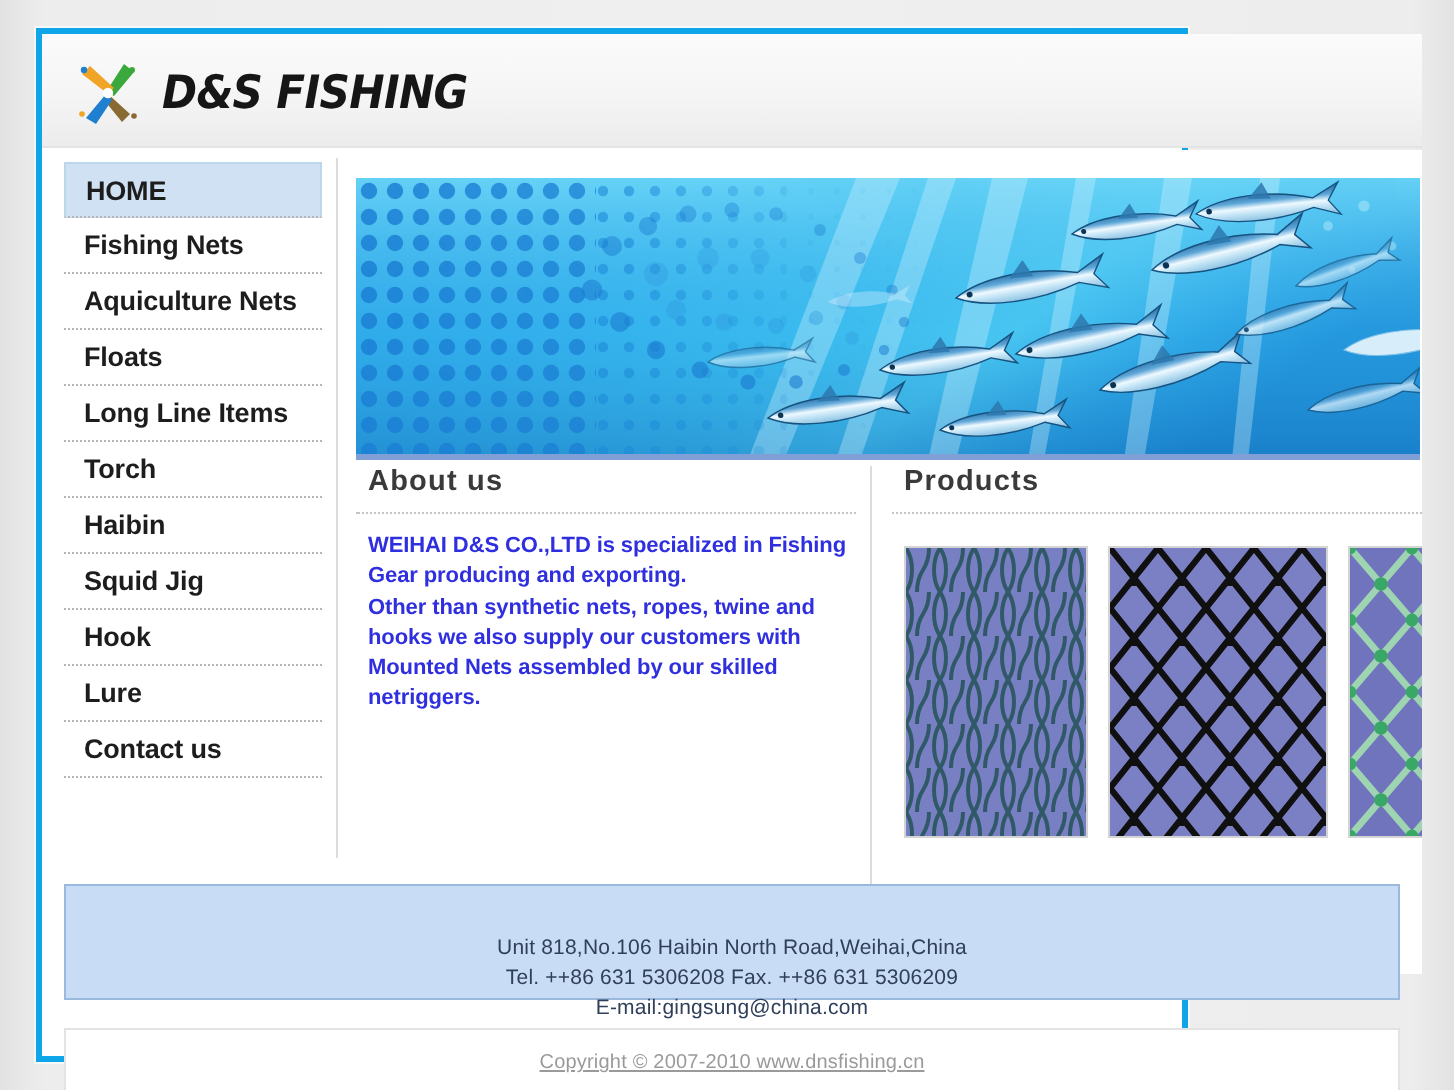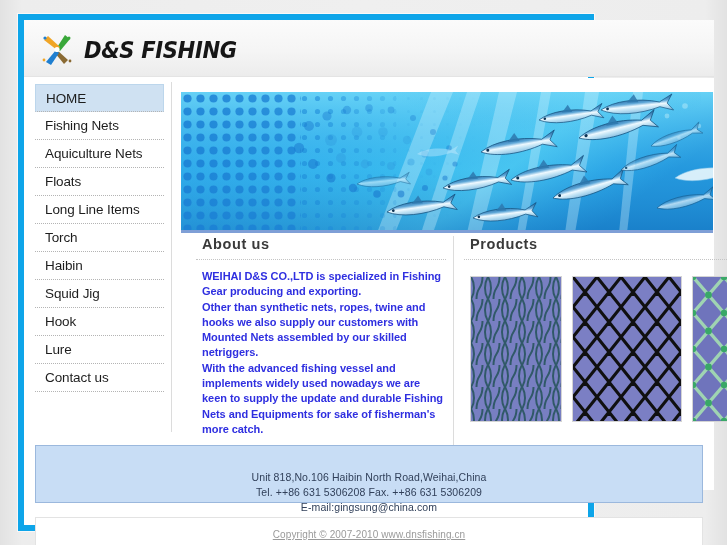--- a/index.html
+++ b/index.html
@@ -14,21 +14,21 @@
     background-image:
       linear-gradient(90deg, #e2e2e2 0%, #ededed 3%, #efefef 50%, #ededed 97%, #e2e2e2 100%);
   }
 
   
   #page-frame {
     position: absolute;
     left: 18px; top: 14px;
     width: 576px; height: 517px;
     background: #ffffff;
-    border: 6px solid #0ea5e9;
+    border: 3px solid #0ea5e9;
     box-shadow: 0 0 0 1px rgba(255,255,255,0.6);
   }
 
   
   #header {
     position: absolute;
     left: 0; top: 0;
     width: 690px; height: 57px;
     background: linear-gradient(180deg,#fbfbfb 0%, #f5f5f5 55%, #ececec 100%);
     border-bottom: 1px solid #e4e4e4;
@@ -69,21 +69,21 @@
     position: absolute;
     left: 11px; top: 6px;
     width: 129px;
   }
   .nav-item {
     position: relative;
     height: 28px;
     line-height: 28px;
     padding-left: 10px;
     font-size: 13.5px;
-    font-weight: normal;
+    font-weight: bold;
     color: #1d1d1d;
     border-bottom: 1px dotted #b4b4b4;
     cursor: pointer;
     white-space: nowrap;
     letter-spacing: -0.1px;
   }
   .nav-item.active {
     background: #cfe1f2;
     border-top: 1px solid #bcd6ec;
     border-left: 1px solid #bcd6ec;
@@ -105,21 +105,21 @@
     width: 532px; height: 141px;
     overflow: hidden;
     border-bottom: 3px solid #7f9fd6;
   }
   #banner svg { display: block; }
 
   
   #content-cols {
     position: absolute;
     left: 157px; top: 158px;
-    width: 533px; height: 250px; margin-left: 15px;
+    width: 533px; height: 250px;
   }
   #col-about { position: absolute; left: 0; top: 0; width: 250px; }
   #col-products { position: absolute; left: 268px; top: 0; width: 265px; }
   #col-divider {
     position: absolute; left: 257px; top: 0;
     width: 1px; height: 243px; background: #dcdcdc;
   }
 
   .section-title {
     font-size: 14.5px;
@@ -429,21 +429,20 @@
 
     <div id="content-cols">
 
       <div id="col-divider"></div>
 
       <section id="col-about">
         <div class="section-title">About us</div>
         <div id="about-text">
           <p>WEIHAI D&amp;S CO.,LTD is specialized in Fishing Gear producing and exporting.</p>
           <p>Other than synthetic nets, ropes, twine and hooks we also supply our customers with Mounted Nets assembled by our skilled netriggers.</p>
-          <p>With the advanced fishing vessel and implements widely used nowadays we are keen to supply the update and durable Fishing Nets and Equipments for sake of fisherman's more catch.</p>
         </div>
       </section>
 
       <section id="col-products">
         <div class="section-title">Products</div>
         <div id="product-strip">
 
           <div class="product-thumb" style="width:92px">
             <svg width="92" height="146" viewBox="0 0 92 146">
               <defs>

